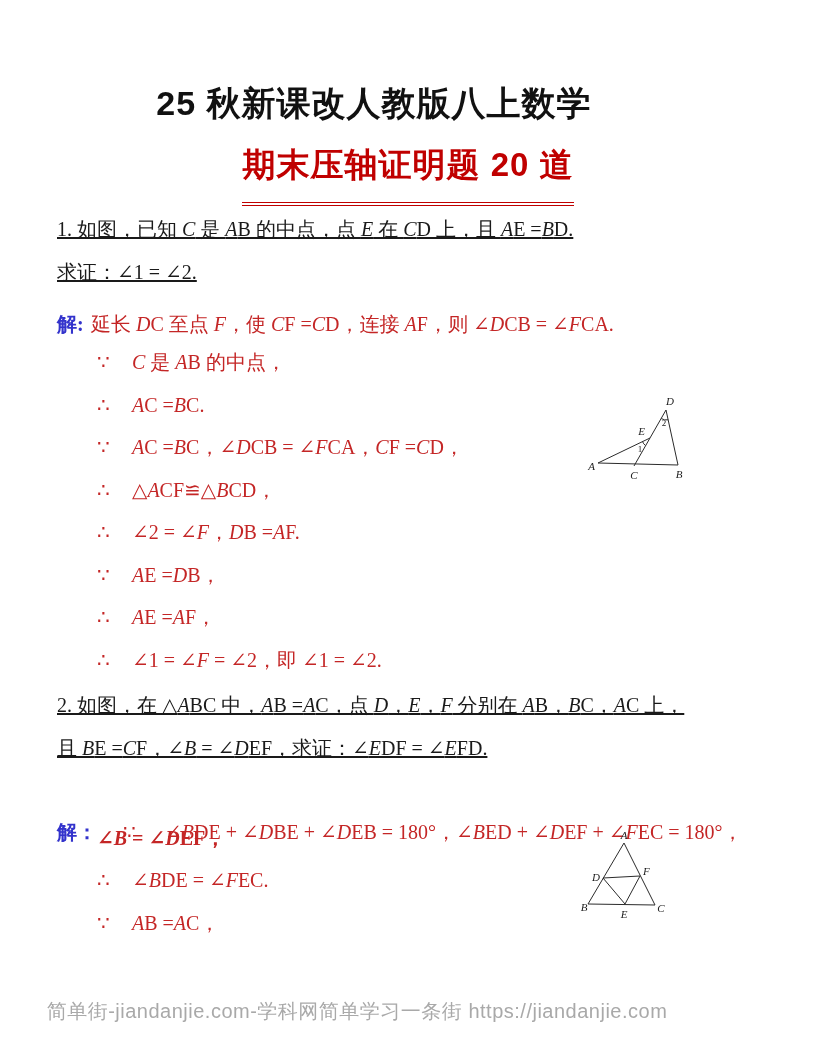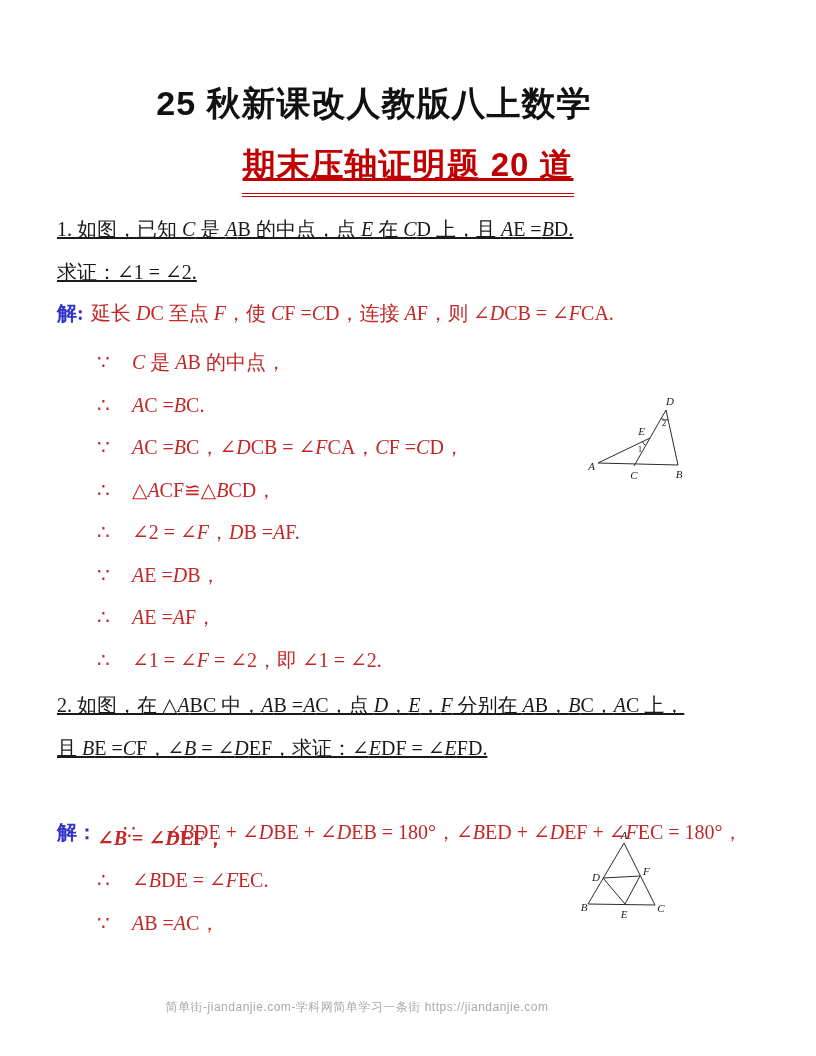--- a/index.html
+++ b/index.html
@@ -18,37 +18,36 @@
     font-weight:bold;font-size:34px;letter-spacing:1px;color:#111111;
   }
   .doc-subtitle{
     left:0;top:148px;width:816px;text-align:center;
     font-family:"Liberation Sans","DejaVu Sans",sans-serif;
     font-weight:bold;font-size:33px;letter-spacing:1px;color:#c00000;
   }
   .doc-subtitle .u{
     display:inline-block;
     border-bottom:4px double #c00000;
-    padding-bottom:12px;
-    text-decoration:underline;
+    padding-bottom:21px;
   }
   .bodyline{font-size:20px;left:57px;}
   .black{color:#1a1a1a;text-decoration:underline;}
   .red{color:#c42626;}
   .solve-label{color:#3333cc;font-weight:bold;}
   .p1-solve-label{display:inline-block;width:34px;}
   .p2-solve-label{display:inline-block;width:66px;}
   .proofline{font-size:20px;left:97px;color:#c42626;}
   .marker{display:inline-block;width:35px;}
   .p2marker{display:inline-block;width:42px;}
   .contline{font-size:20px;left:97px;color:#c42626;font-weight:bold;}
   .footer{
     left:0;top:1001px;width:714px;text-align:center;
     font-family:"Liberation Sans","DejaVu Sans",sans-serif;
-    font-size:12px;color:#a9a9a9;letter-spacing:0.5px;
+    font-size:20px;color:#a9a9a9;letter-spacing:0.5px;
   }
   .fig{position:absolute;}
   .fig line, .fig path{stroke:#2b2b2b;stroke-width:1;fill:none;}
   .fig text{
     font-family:"Liberation Serif","DejaVu Serif",serif;
     font-style:italic;font-size:11px;fill:#222222;
   }
   .fig text.num{font-style:normal;font-size:9px;}
   i{font-style:italic;}
 </style>
@@ -59,21 +58,21 @@
 
   <div class="abs doc-title">25 秋新课改人教版八上数学</div>
 
   <div class="abs doc-subtitle">
     <span class="u">期末压轴证明题 20 道</span>
   </div>
 
   <div class="abs bodyline black" style="top:219px">1. 如图，已知 <i>C</i> 是 <i>A</i>B 的中点，点 <i>E</i> 在 <i>C</i>D 上，且 <i>A</i>E =<i>B</i>D.</div>
   <div class="abs bodyline black" style="top:262px">求证：∠1 = ∠2.</div>
 
-  <div class="abs bodyline" style="top:303px">
+  <div class="abs bodyline" style="top:314px">
     <span class="solve-label p1-solve-label">解:</span><span class="red">延长 <i>D</i>C 至点 <i>F</i>，使 <i>C</i>F =<i>C</i>D，连接 <i>A</i>F，则 ∠<i>D</i>CB = ∠<i>F</i>CA.</span>
   </div>
 
   <div class="abs proofline" style="top:352px">
     <span class="marker">∵</span><span><i>C</i> 是 <i>A</i>B 的中点，</span>
   </div>
   <div class="abs proofline" style="top:395px">
     <span class="marker">∴</span><span><i>A</i>C =<i>B</i>C.</span>
   </div>
   <div class="abs proofline" style="top:437px">

